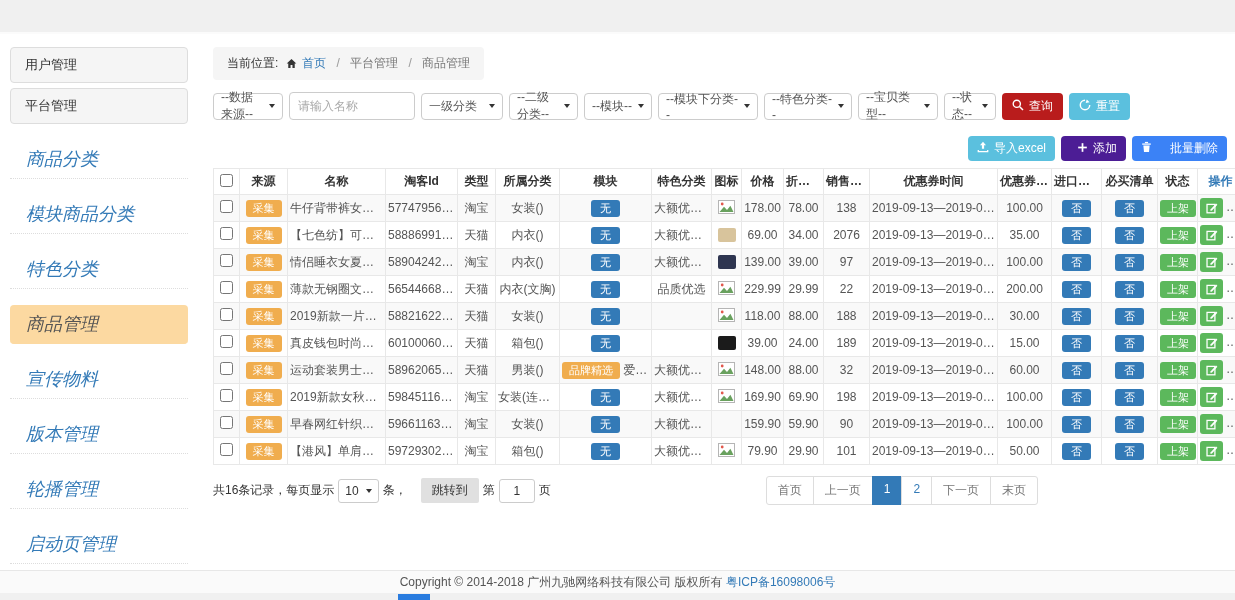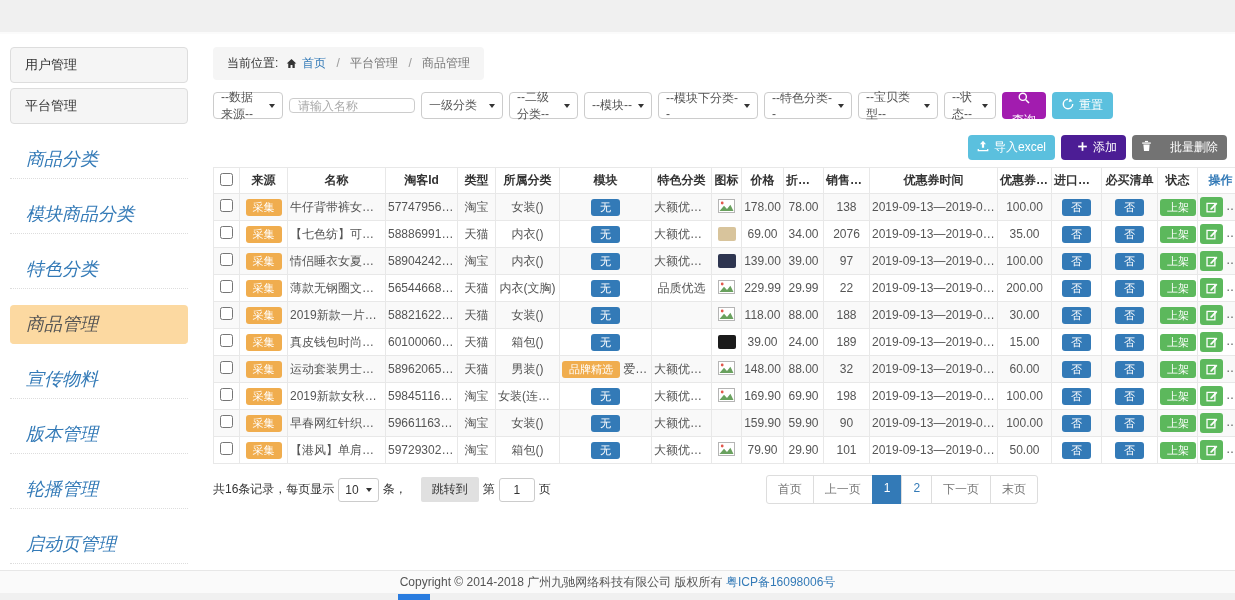--- a/index.html
+++ b/index.html
@@ -33,32 +33,32 @@
     font-size:12px; color:#333; margin-bottom:12px; }
   .breadcrumb .bc-home-ic svg { fill:#333; vertical-align:-2px; margin:0 2px 0 4px; }
   .bc-link { color:#337ab7; text-decoration:none; cursor:pointer; }
   .bc-sep { color:#999; margin:0 7px; }
   .bc-cur { color:#777; }
   
   .filters { display:flex; gap:6px; align-items:center; margin-bottom:16px; flex-wrap:nowrap; }
   .fsel { height:27px; border:1px solid #ccc; border-radius:4px; background:#fff; color:#555;
     display:flex; align-items:center; justify-content:space-between; padding:0 7px; cursor:pointer; font-size:12px; }
   .fsel .sel-caret { width:0;height:0;border-left:3.5px solid transparent;border-right:3.5px solid transparent;border-top:4.5px solid #333; margin-left:6px; }
-  .ftext { height:15px; border:1px solid #ccc; border-radius:4px; padding:0 8px; font-size:12px; color:#555; font-family:inherit; }
+  .ftext { height:15px; border:1px solid #ccc; border-radius:4px; padding:13px 8px; font-size:12px; color:#555; font-family:inherit; }
   .ftext::placeholder { color:#aaa; }
   .btn { border:none; border-radius:4px; color:#fff; font-size:12px; height:27px; padding:0 10px;
     display:inline-flex; align-items:center; gap:5px; cursor:pointer; font-family:inherit; }
-  .btn-query { background:#a21caf;flex-direction:column; }
+  .btn-query { background:#b91c1c; }
   .btn-reset { background:#5bc0de; }
   
   .actions { display:flex; justify-content:flex-end; gap:6px; margin-bottom:7px; }
   .btn-sm { height:25px; padding:0 9px; }
   .btn-import { background:#5bc0de; }
   .btn-add { background:#4c1d95;padding-left:16px; }
-  .btn-del { background:#737373;gap:18px; }
+  .btn-del { background:#3b82f6;gap:18px; }
   
   table { width:100%; border-collapse:collapse; table-layout:fixed; }
   th, td { border:1px solid #e8e8e8; font-size:12px; padding:3px 2px; text-align:center;
     overflow:hidden; white-space:nowrap; text-overflow:ellipsis; height:26px; }
   th { color:#333; font-weight:bold; background:#fff; }
   th.op-head { color:#337ab7; }
   tbody tr:nth-child(odd) { background:#f9f9f9; }
   tbody tr:nth-child(even) { background:#fff; }
   td { color:#555; }
   .badge { display:inline-block; border-radius:3px; color:#fff; font-size:11px; padding:2px 7px; line-height:13px; }

